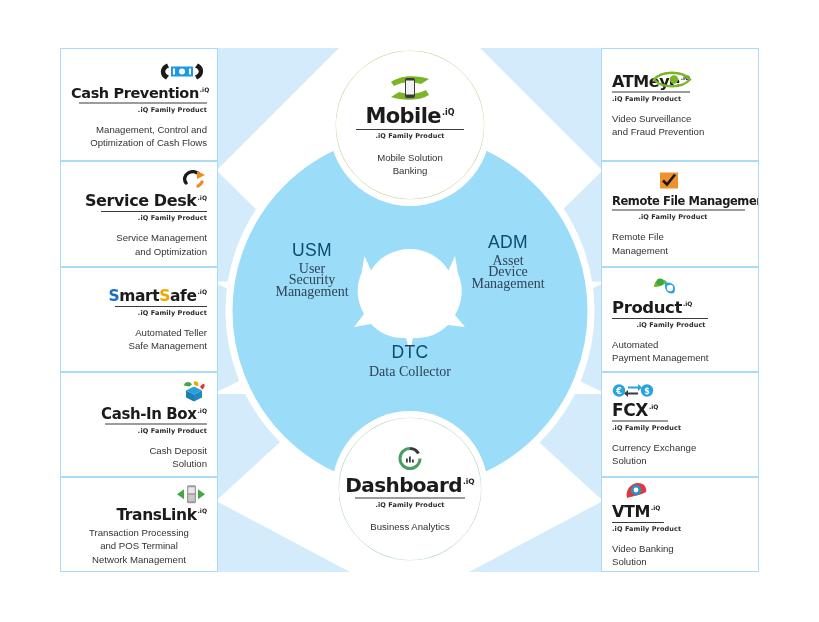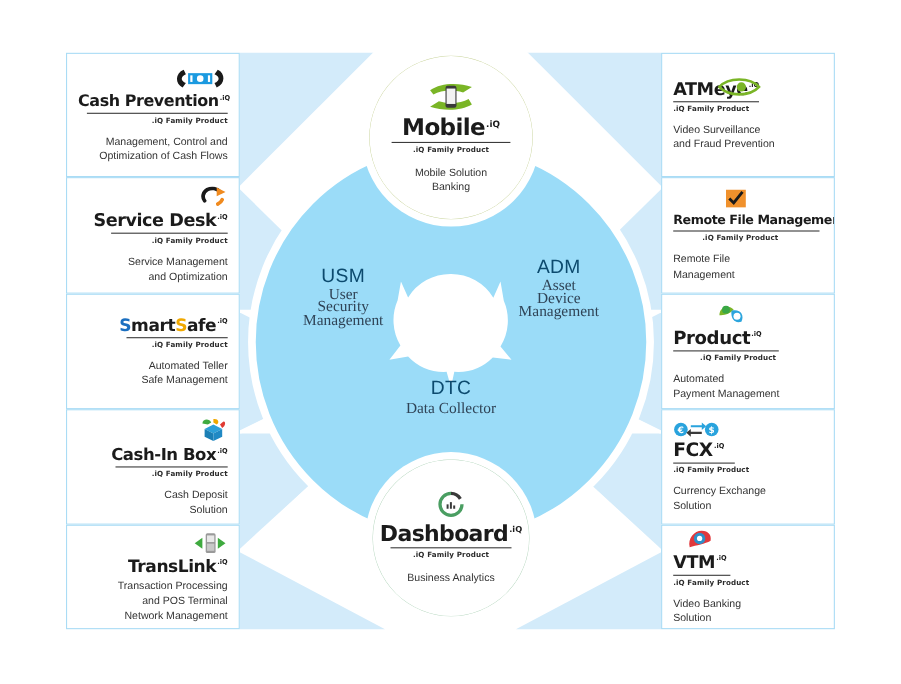--- a/index.html
+++ b/index.html
@@ -352,21 +352,21 @@
           <rect x="12" y="2" width="9" height="18" rx="1.5" fill="#9a9a9a"></rect>
           <rect x="13.2" y="4" width="6.6" height="6" fill="#e8e8e8"></rect>
           <rect x="13.2" y="11.5" width="6.6" height="6.5" fill="#c8c8c8"></rect>
           <polygon points="2,11 9,6 9,16" fill="#3faa3f"></polygon>
           <polygon points="30,11 23,6 23,16" fill="#3faa3f"></polygon>
         </svg>
       </div>
       <div class="brand" style="font-size:15.5px;">
         <span>TransLink</span><span class="sup">.iQ</span>
       </div>
-      <div class="desc" style="margin-top:2px;">
+      <div class="desc" style="margin-top:2px;text-align:center;">
         <div>Transaction Processing</div>
         <div>and POS Terminal</div>
         <div>Network Management</div>
       </div>
     </div>
   </div>
 
   <div class="card col-right" style="left:601px;top:48px;width:158px;height:113px;">
     <div class="card-inner">
       <div class="brand" style="font-size:16px;">

